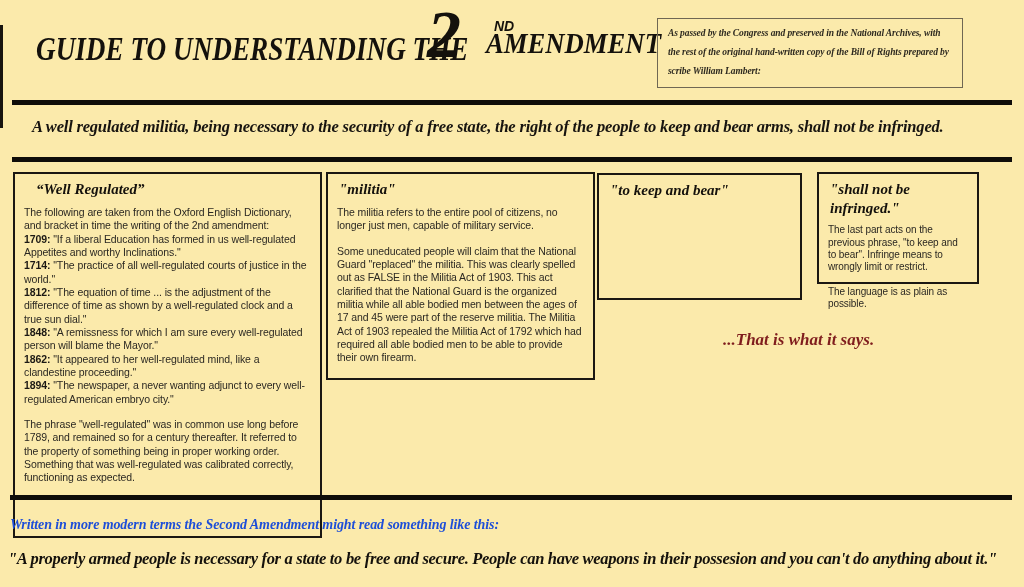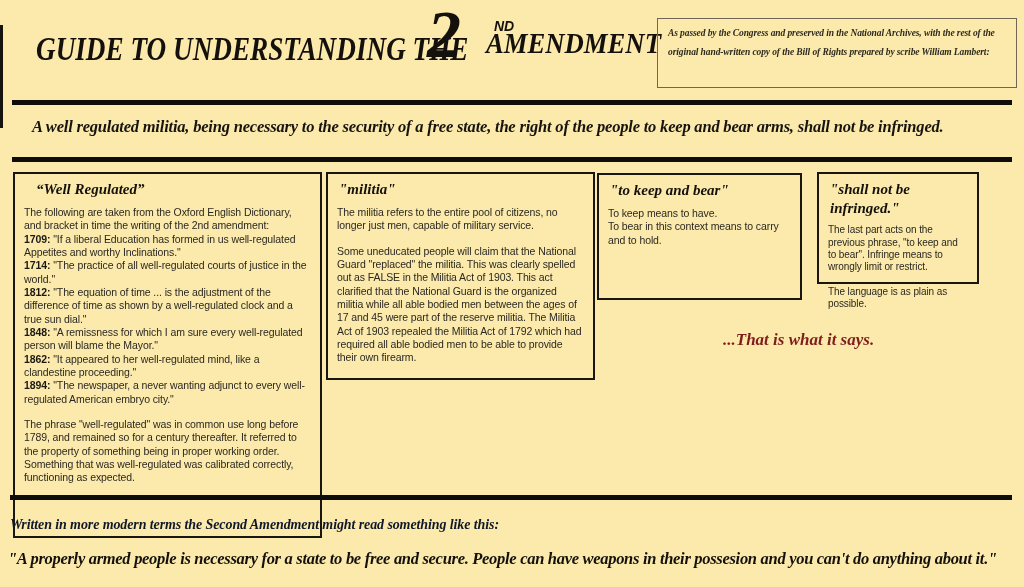--- a/index.html
+++ b/index.html
@@ -32,21 +32,21 @@
     font-style:italic;font-weight:bold;font-size:14px;color:#14110c;
   }
   .title-suffix{
     left:486px;top:27px;
     font-family:"Liberation Serif",serif;
     font-style:italic;font-weight:bold;font-size:29px;
     white-space:nowrap;color:#14110c;
     transform:scaleX(0.92);transform-origin:0 0;
   }
   .archive-note{
-    left:657px;top:18px;width:360px;height:70px;
+    left:657px;top:18px;width:306px;height:70px;
     border:1px solid #6f6753;
     box-sizing:border-box;padding:5px 10px;
     font-family:"Liberation Serif",serif;
     font-style:italic;font-weight:bold;font-size:9.5px;
     letter-spacing:-0.1px;line-height:2.0;color:#2e2a20;
   }
   
   .rule{background:#0f0d09;height:5px;}
   .rule-1{left:12px;top:100px;width:1000px;}
   .rule-2{left:12px;top:157px;width:1000px;}
@@ -86,21 +86,21 @@
     font-family:"Liberation Serif",serif;
     font-style:italic;font-weight:bold;font-size:17px;color:#7f1d1d;
     white-space:nowrap;
   }
   
   .rule-3{left:10px;top:495px;width:1002px;}
   .footer-lead{
     left:10px;top:517px;
     font-family:"Liberation Serif",serif;
     font-style:italic;font-weight:bold;font-size:14px;
-    letter-spacing:-0.1px;white-space:nowrap;color:#0f172a;
+    letter-spacing:-0.1px;white-space:nowrap;color:#1d4ed8;
   }
   .footer-quote{
     left:8px;top:549px;
     font-family:"Liberation Serif",serif;
     font-style:italic;font-weight:bold;font-size:16.5px;
     letter-spacing:-0.3px;white-space:nowrap;color:#14110c;
   }
   
   .edge-mark{left:0;top:25px;width:3px;height:103px;background:#17140f;}
 </style>
@@ -134,22 +134,20 @@
 </div>
 
 <div class="abs box box-2">
   <div class="box-heading">"militia"</div>
   <p>The militia refers to the entire pool of citizens, no longer just men, capable of military service.</p>
   <p>Some uneducated people will claim that the National Guard "replaced" the militia.  This was clearly spelled out as FALSE in the Militia Act of 1903.  This act clarified that the National Guard is the organized militia while all able bodied men between the ages of 17 and 45 were part of the reserve militia.  The Militia Act of 1903 repealed the Militia Act of 1792 which had required all able bodied men to be able to provide their own firearm.</p>
 </div>
 
 <div class="abs box box-3">
   <div class="box-heading">"to keep and bear"</div>
-  <p class="preline">To keep means to have.
-To bear in this context means to carry and to hold.</p>
 </div>
 
 <div class="abs box box-4">
   <div class="box-heading">"shall not be infringed."</div>
   <p>The last part acts on the previous phrase, "to keep and to bear". Infringe  means to wrongly limit or restrict.</p>
   <p>The language is as plain as possible.</p>
 </div>
 
 <div class="abs aside-says">...That is what it says.</div>
 

